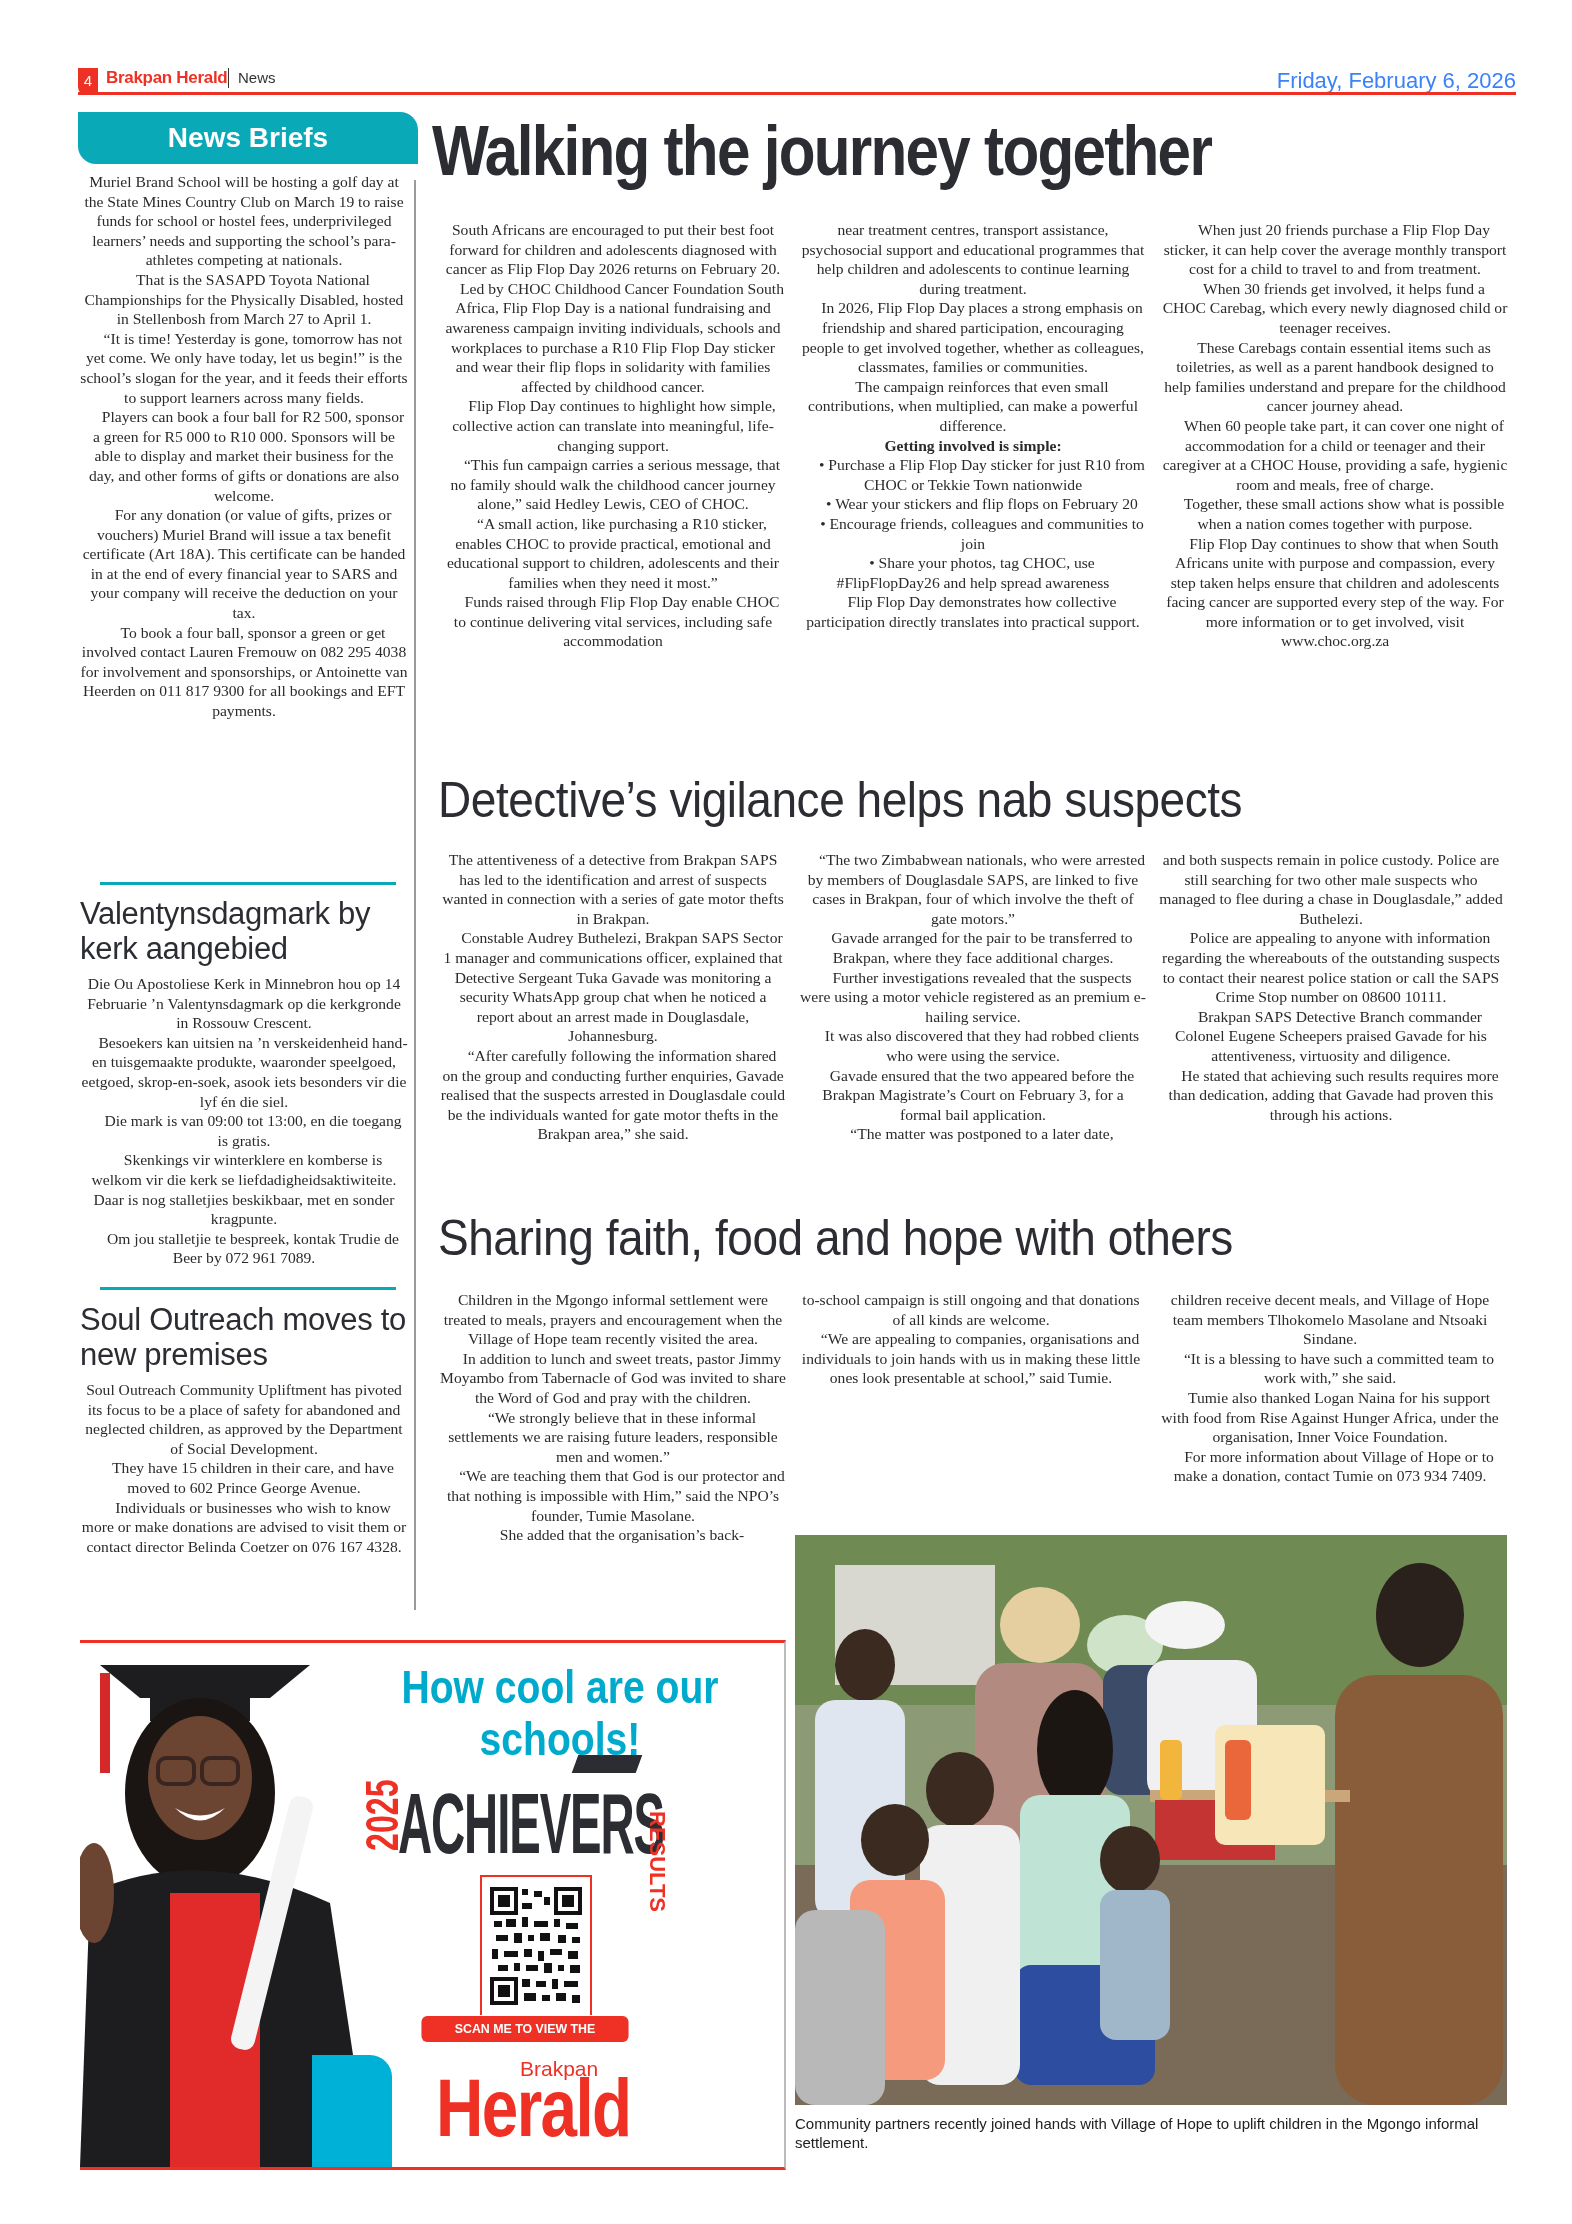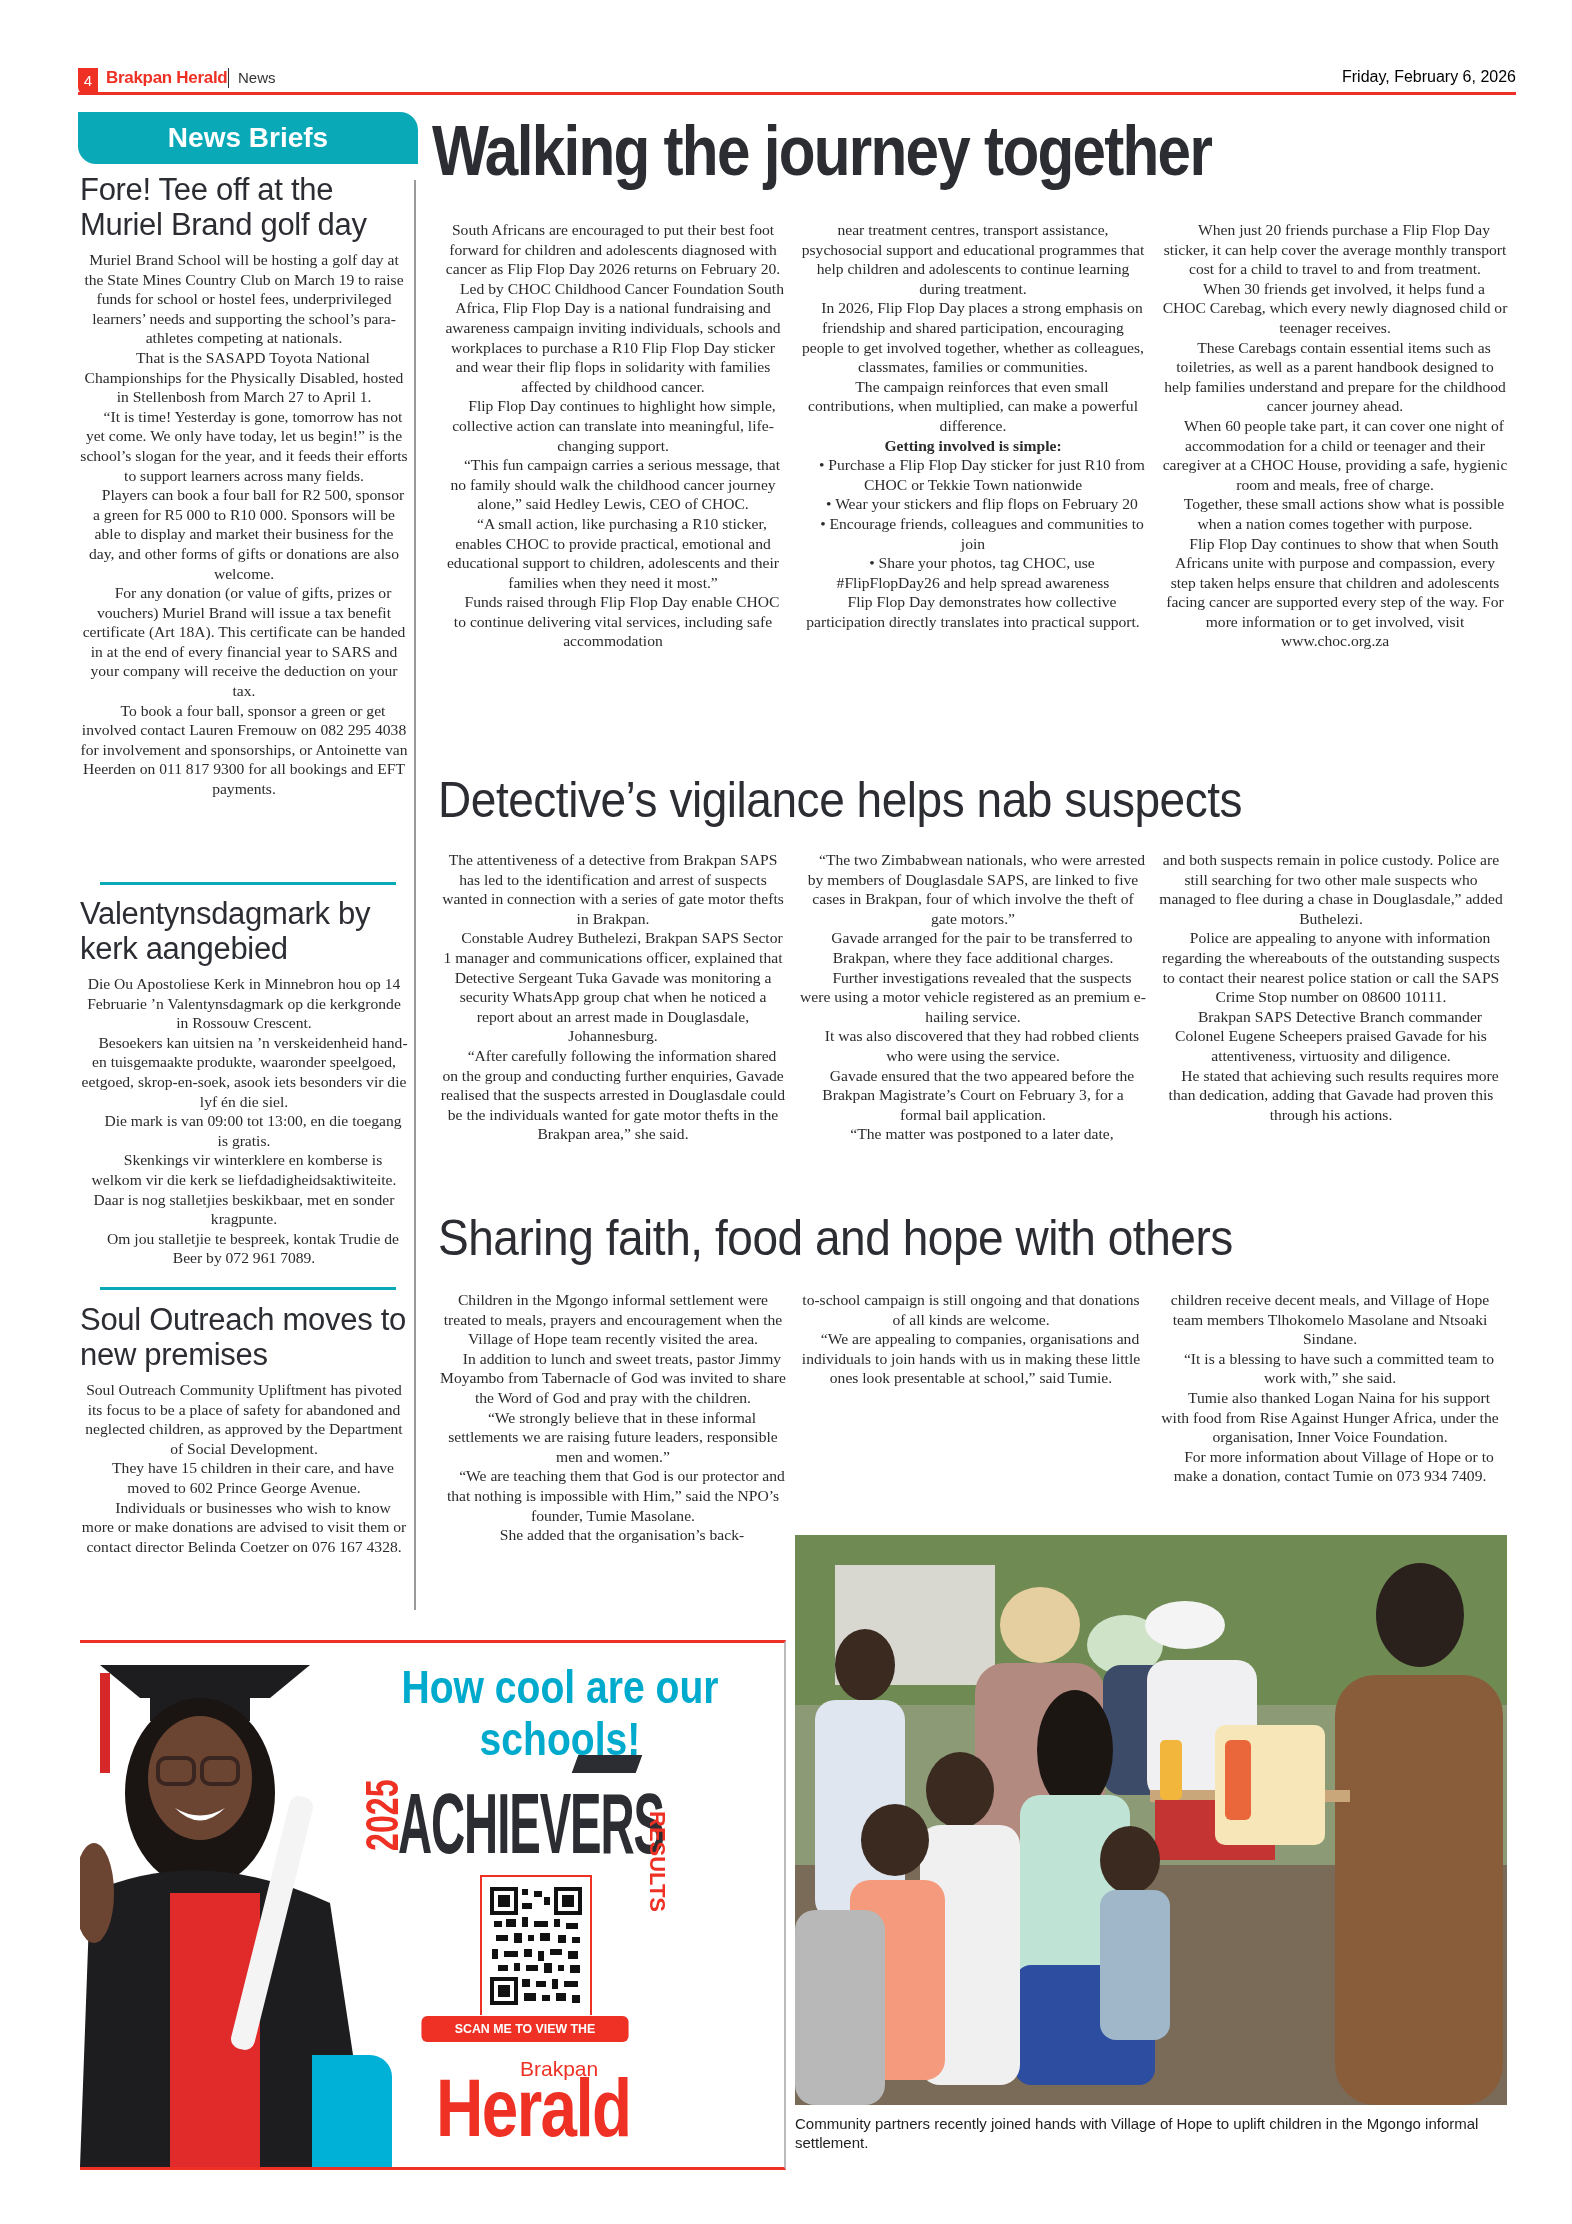--- a/index.html
+++ b/index.html
@@ -7,21 +7,21 @@
   body { position: relative; font-family: "Liberation Serif", serif; color: #2b2b2b; }
 
   
   .masthead { position: absolute; left: 78px; top: 62px; width: 1438px; height: 34px; }
   .masthead .rule { position: absolute; left: 0; right: 0; top: 30px; height: 3px; background: #ee3124; }
   .page-num { position: absolute; left: 0; top: 6px; width: 20px; height: 27px; background: #ee3124; color: #fff;
     font-family: "Liberation Sans", sans-serif; font-size: 15px; text-align: center; line-height: 25px; border-radius: 0 0 0 8px; }
   .brand { position: absolute; left: 28px; top: 6px; font-family: "Liberation Sans", sans-serif; font-weight: bold; font-size: 17px; color: #ee3124; letter-spacing: -0.3px; }
   .sep { position: absolute; left: 150px; top: 6px; width: 1px; height: 20px; background: #333; }
   .section { position: absolute; left: 160px; top: 7px; font-family: "Liberation Sans", sans-serif; font-size: 15px; color: #333; }
-  .date { position: absolute; right: 0; top: 6px; font-family: "Liberation Sans", sans-serif; font-size: 16px; color: #000000; }
+  .date { position: absolute; right: 0; top: 6px; font-family: "Liberation Sans", sans-serif; font-size: 22px; color: #3b82f6; }
 
   
   .briefs-tab { position: absolute; left: 78px; top: 112px; width: 340px; height: 52px; background: #0aa9b7; border-radius: 0 18px 0 18px; }
   .briefs-tab span { display: block; width: 100%; text-align: center; color: #fff; font-family: "Liberation Sans", sans-serif; font-weight: bold; font-size: 28px; line-height: 52px; }
   .col-divider { position: absolute; left: 414px; top: 180px; width: 2px; height: 1430px; background: #9a9a9a; }
   .brief { position: absolute; left: 80px; width: 328px; }
   .brief h2 { font-family: "Liberation Sans", sans-serif; font-weight: normal; font-size: 31px; line-height: 35px; color: #2b2d33; margin-bottom: 8px; letter-spacing: -0.3px; }
   .brief p, .col p { font-size: 15.6px; line-height: 19.6px; text-align: center; }
   .brief p + p, .col p + p { text-indent: 18px; }
   .teal-rule { position: absolute; left: 100px; width: 296px; height: 3px; background: #0aa9b7; }
@@ -63,21 +63,20 @@
   <div class="date">Friday, February 6, 2026</div>
   <div class="rule"></div>
 </div>
 
 <div class="briefs-tab">
   <span>News Briefs</span>
 </div>
 <div class="col-divider"></div>
 
 <div class="brief" style="top:172px">
-  <h2>Fore! Tee off at the Muriel Brand golf day</h2>
   <p>Muriel Brand School will be hosting a golf day at the State Mines Country Club on March 19 to raise funds for school or hostel fees, underprivileged learners’ needs and supporting the school’s para-athletes competing at nationals.</p>
   <p>That is the SASAPD Toyota National Championships for the Physically Disabled, hosted in Stellenbosh from March 27 to April 1.</p>
   <p>“It is time! Yesterday is gone, tomorrow has not yet come. We only have today, let us begin!” is the school’s slogan for the year, and it feeds their efforts to support learners across many fields.</p>
   <p>Players can book a four ball for R2 500, sponsor a green for R5 000 to R10 000. Sponsors will be able to display and market their business for the day, and other forms of gifts or donations are also welcome.</p>
   <p>For any donation (or value of gifts, prizes or vouchers) Muriel Brand will issue a tax benefit certificate (Art 18A). This certificate can be handed in at the end of every financial year to SARS and your company will receive the deduction on your tax.</p>
   <p>To book a four ball, sponsor a green or get involved contact Lauren Fremouw on 082 295 4038 for involvement and sponsorships, or Antoinette van Heerden on 011 817 9300 for all bookings and EFT payments.</p>
 </div>
 
 <div class="teal-rule" style="top:882px"></div>
 

